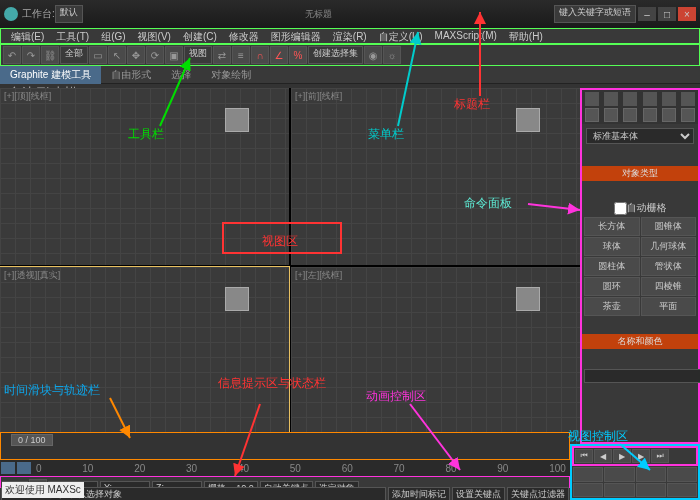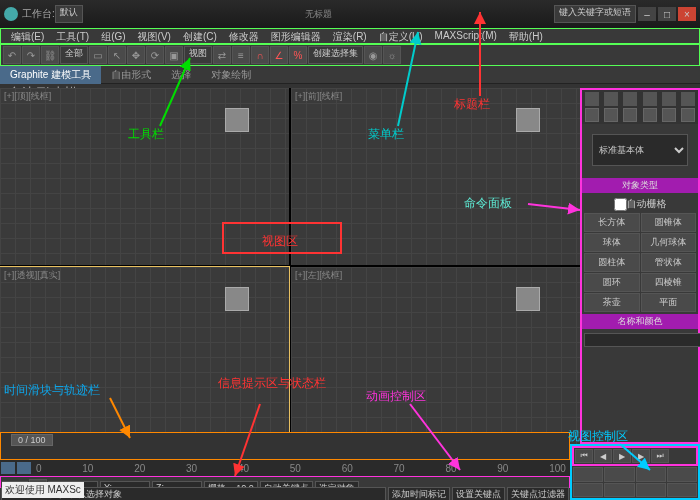--- a/index.html
+++ b/index.html
@@ -22,22 +22,22 @@
 .viewports{flex:1;display:grid;grid-template-columns:1fr 1fr;grid-template-rows:1fr 1fr;gap:2px;background:#000}
 .vp{background:#3a3a3a;position:relative;background-image:linear-gradient(#444 1px,transparent 1px),linear-gradient(90deg,#444 1px,transparent 1px);background-size:15px 15px}
 .vp.active{outline:1px solid #e8c060}
 .vplabel{position:absolute;top:2px;left:4px;color:#888;font-size:9px}
 .vpcube{position:absolute;width:24px;height:24px;background:#888;border:1px solid #aaa;top:20px;right:40px}
 .cmdpanel{width:120px;background:#393939;border:2px solid #f3d;display:flex;flex-direction:column}
 .cmdicons{height:18px;background:#333;display:flex;justify-content:space-around;align-items:center}
 .cmdicons span{width:14px;height:14px;background:#555}
 .cmdtabs{height:16px;background:#333;display:flex;justify-content:space-around}
 .cmdtabs span{width:14px;height:14px;background:#555;border:1px solid #666}
-.cmdsel{background:#2a2a2a;color:#ccc;border:1px solid #555;margin:10px;height:32px;font-size:9px;padding:0 2px}
-.rollhead{background:#a21caf;color:#ddd;text-align:center;padding:1px;font-size:9px;margin:2px 0}
+.cmdsel{background:#2a2a2a;color:#ccc;border:1px solid #555;margin:4px;height:16px;font-size:9px;padding:0 2px}
+.rollhead{background:#c2410c;color:#ddd;text-align:center;padding:1px;font-size:9px;margin:18px 0}
 .btngrid{display:grid;grid-template-columns:1fr 1fr;gap:1px;padding:0 2px}
 .btngrid button{background:#4a4a4a;border:1px solid #555;color:#ccc;font-size:9px;padding:2px}
 .cbrow{display:flex;align-items:center;justify-content:center;color:#ccc;font-size:9px;padding:2px}
 .colorrow{display:flex;padding:2px;gap:2px}
 .colorrow input{flex:1;background:#2a2a2a;border:1px solid #555;height:14px}
 .colorrow .sw{width:18px;height:14px;background:#f3d}
 .timeslider{position:absolute;bottom:40px;left:0;right:130px;height:28px;background:#333;border:1px solid #f80}
 .timeslider .knob{position:absolute;left:10px;top:1px;background:#555;color:#ccc;padding:0 6px;font-size:9px;border:1px solid #666}
 .trackbar{position:absolute;bottom:24px;left:0;right:130px;height:16px;background:#2a2a2a;display:flex;align-items:center}
 .trackbar .ico{width:14px;height:12px;background:#4a6a8a;margin:0 1px}

